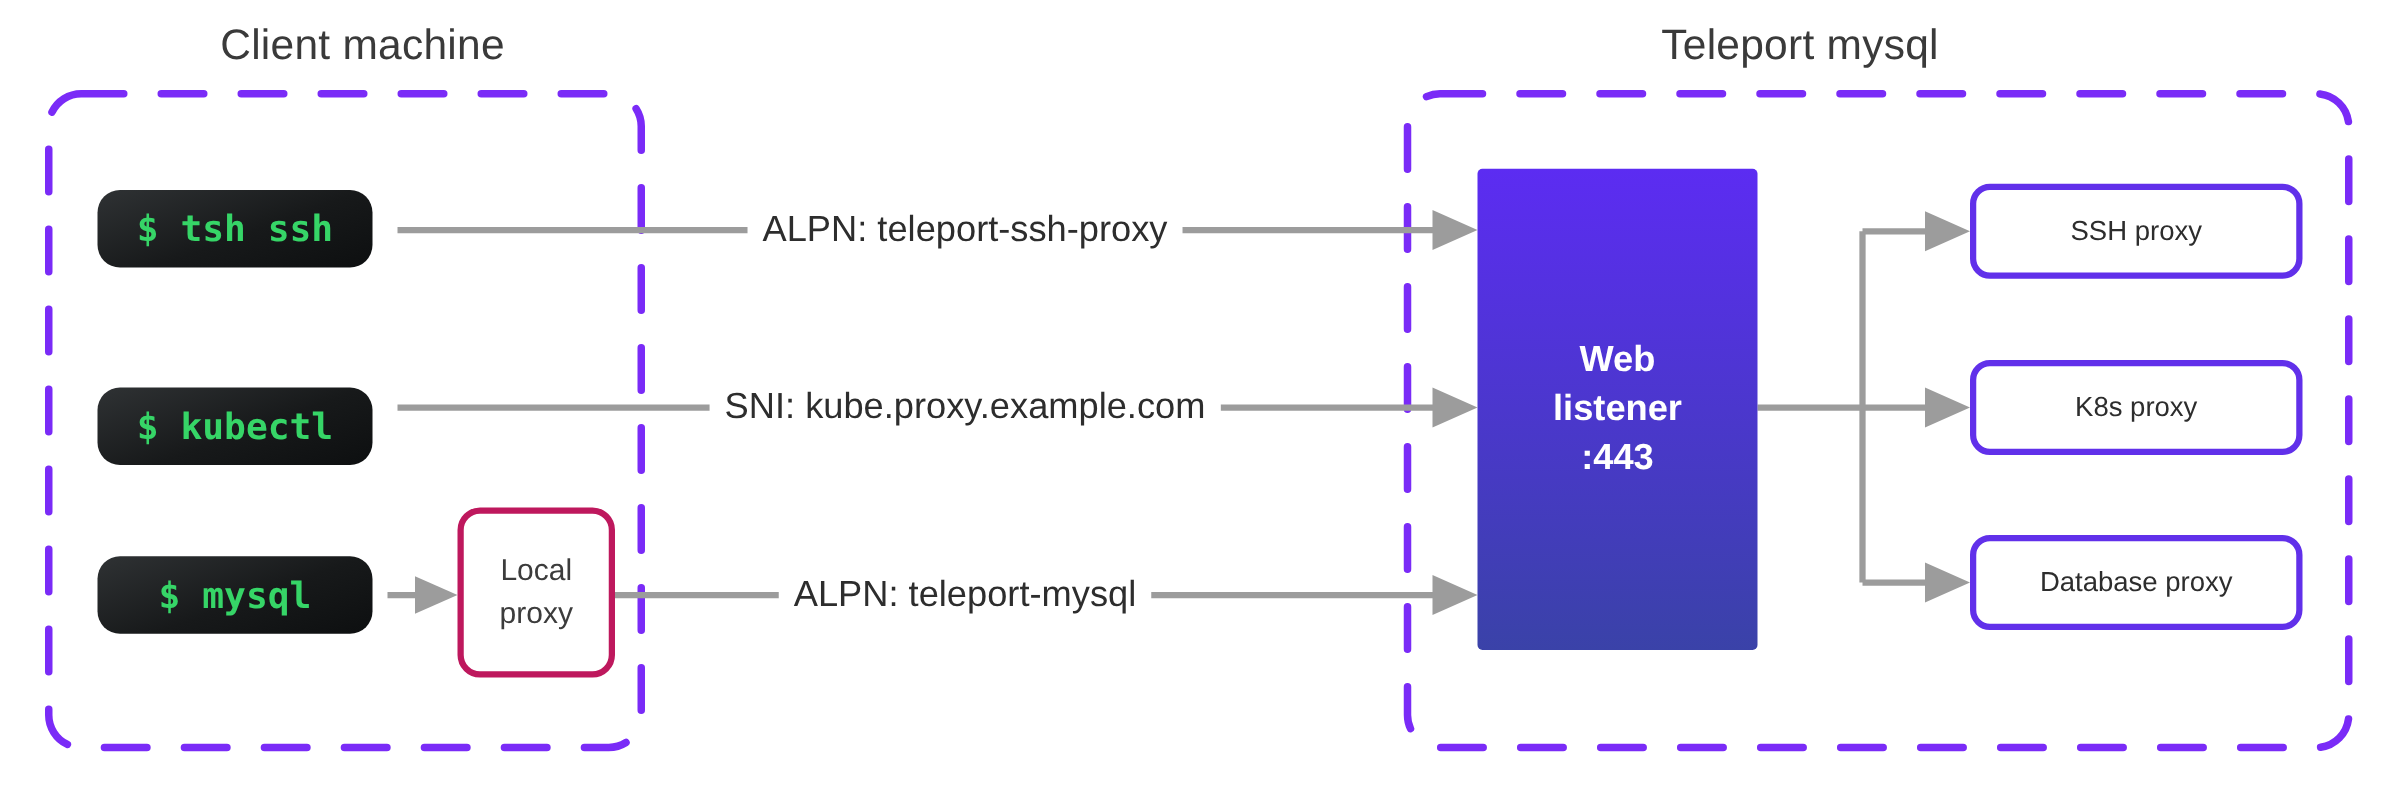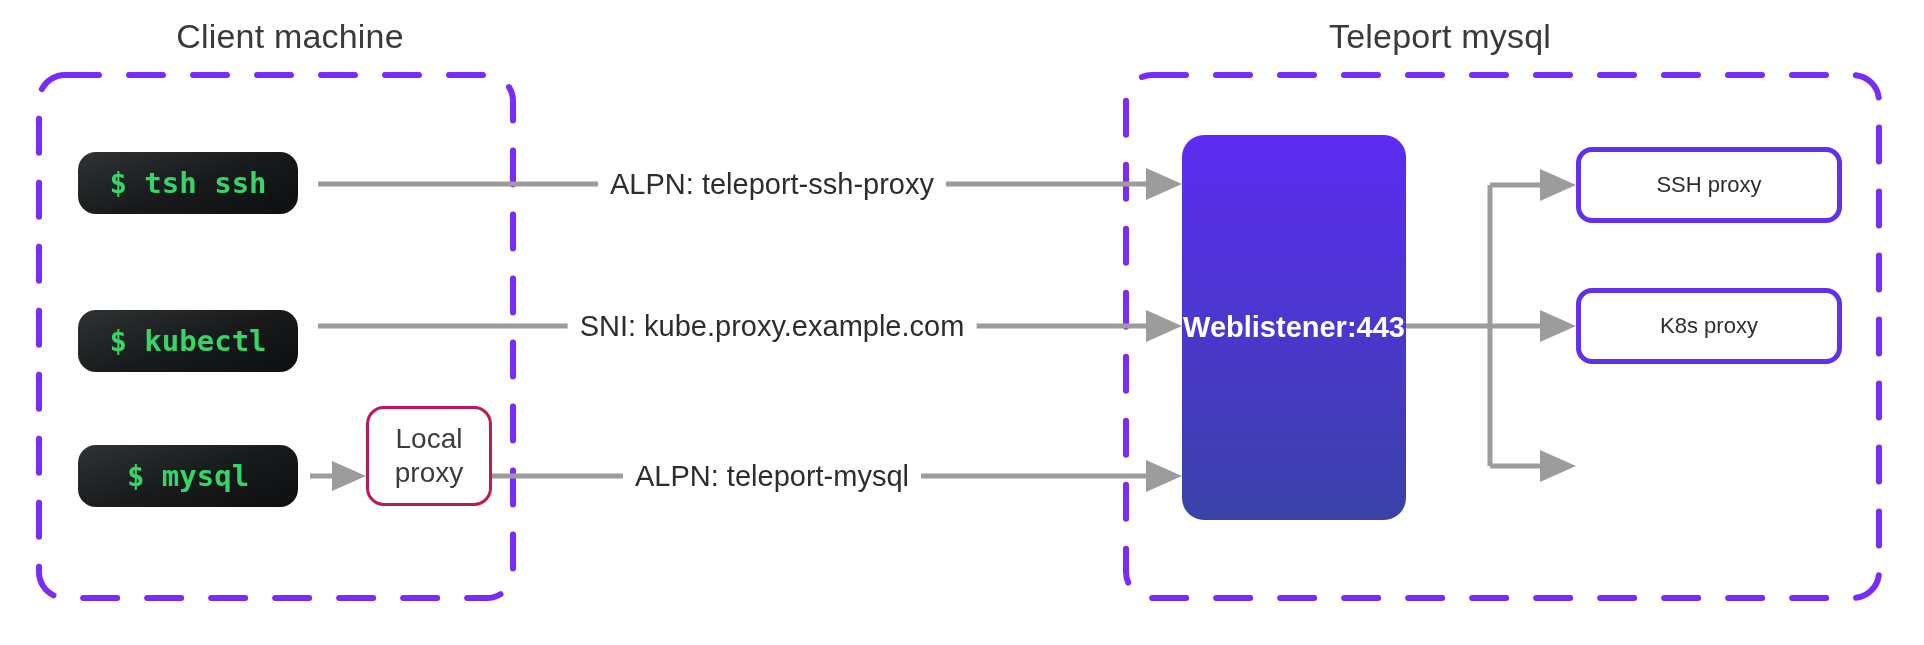--- a/index.html
+++ b/index.html
@@ -32,41 +32,41 @@
   .terminal .cmd{
     font-family:"DejaVu Sans Mono", monospace;
     font-weight:bold;font-size:29px;
     color:#36d567;white-space:pre;
   }
   .pill-1{top:152px;}
   .pill-2{top:290px;margin-top:20px;}
   .pill-3{top:445px;}
 
   .local-proxy{
-    position:absolute;left:366px;top:406px;width:126px;height:100px;
-    box-sizing:border-box;border:3px solid #be185d;border-radius:18px;
+    position:absolute;left:366px;top:406px;width:126px;height:136px;
+    box-sizing:border-box;border:5px solid #be185d;border-radius:18px;
     background:#ffffff;
     display:flex;align-items:center;justify-content:center;text-align:center;
-    font-size:28px;line-height:34px;color:#3c3c3c;
+    font-size:24px;line-height:34px;color:#3c3c3c;
   }
 
   .conn-label{
     position:absolute;left:772px;transform:translate(-50%,-50%);
     background:#ffffff;padding:3px 12px;
     font-size:29px;color:#2d2d2d;white-space:nowrap;
   }
   .label-1{top:184px;}
   .label-2{top:326px;}
   .label-3{top:476px;}
 
   .web-listener{
     position:absolute;left:1182px;top:135px;width:224px;height:385px;
-    border-radius:22px;
+    border-radius:4px;
     background:linear-gradient(180deg,#5c2cf2 0%,#3a42a8 100%);
-    display:flex;flex-direction:row;align-items:center;justify-content:center;
+    display:flex;flex-direction:column;align-items:center;justify-content:center;
     color:#ffffff;font-weight:bold;font-size:29px;line-height:39px;
     text-align:center;
   }
 
   .proxy-box{
     position:absolute;left:1576px;width:266px;height:76px;
     box-sizing:border-box;border:5px solid #6130ea;border-radius:16px;
     background:#ffffff;
     display:flex;align-items:center;justify-content:center;
     font-size:22px;color:#2d2d2d;white-space:nowrap;
@@ -134,14 +134,17 @@
     <div>listener</div>
     <div>:443</div>
   </div>
 
   <div class="proxy-box proxy-ssh">
     <span>SSH proxy</span>
   </div>
   <div class="proxy-box proxy-k8s">
     <span>K8s proxy</span>
   </div>
+  <div class="proxy-box proxy-db">
+    <span>Database proxy</span>
+  </div>
 
 </div>
 
 </body></html>

